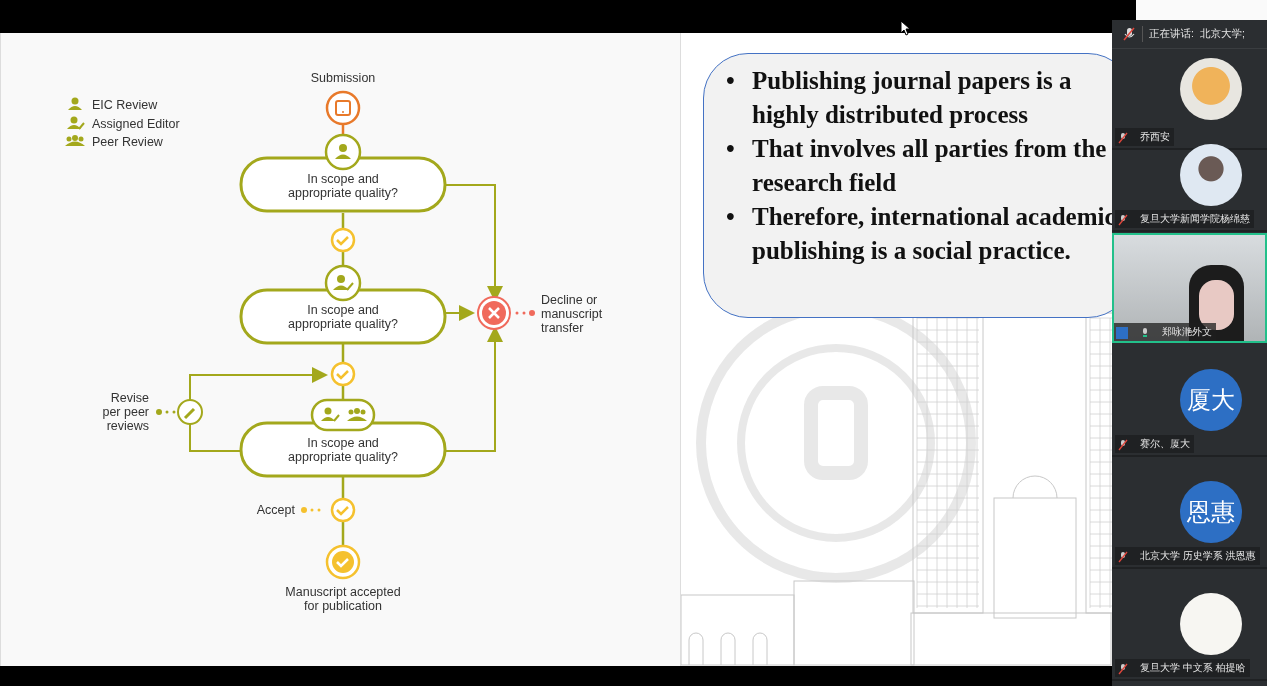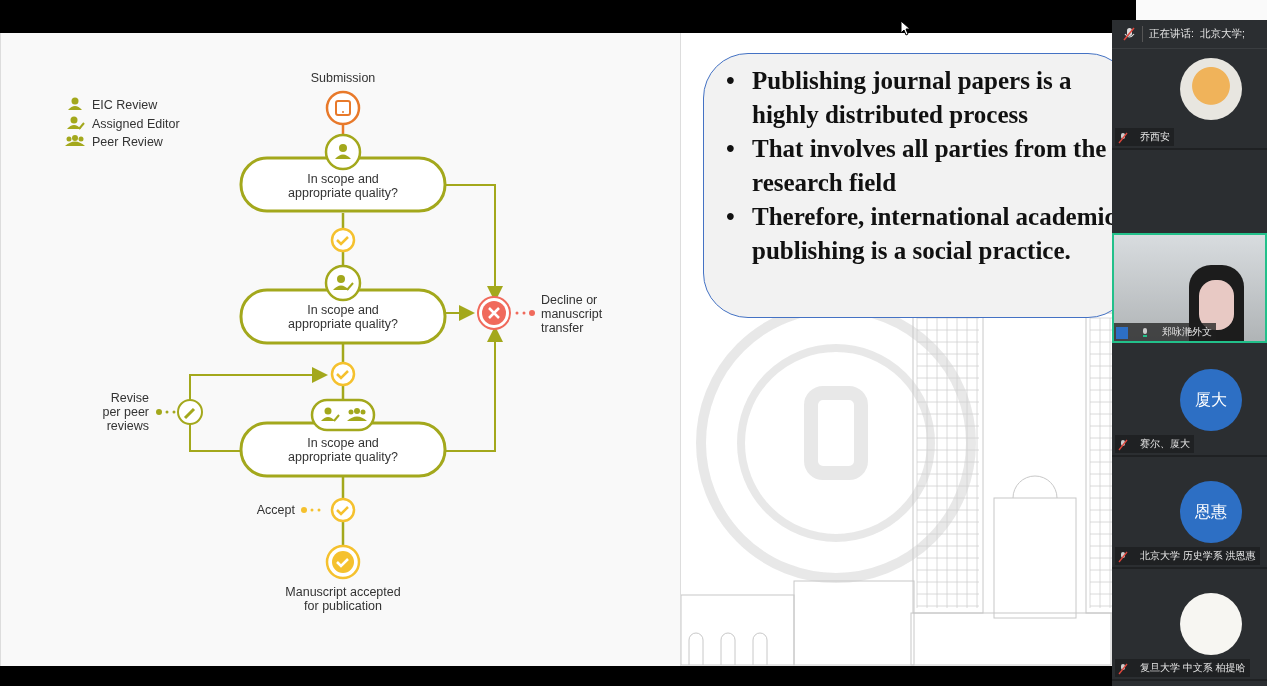--- a/index.html
+++ b/index.html
@@ -16,21 +16,21 @@
   #bullet-box ul { list-style: none; }
   #bullet-box li { position: relative; font-family: "Liberation Serif", serif; font-weight: bold; font-size: 25px; line-height: 34px; color: #111; padding-left: 26px; }
   #bullet-box li::before { content: "•"; position: absolute; left: 0; top: 0; }
   #sidebar { position: absolute; left: 1112px; top: 20px; width: 155px; height: 666px; background: #2b2e31; }
   #speaking-bar { position: absolute; left: 0; top: 0; width: 155px; height: 29px; background: #2b2e31; border-bottom: 1px solid #3a3d40; display: flex; align-items: center; }
   #speaking-bar .mic { width: 22px; margin-left: 6px; }
   #speaking-bar .sep { width: 1px; height: 16px; background: #555; margin: 0 6px 0 2px; }
   #speaking-bar .txt { color: #e6e6e6; font-size: 10.5px; white-space: nowrap; }
   .tile { position: absolute; left: 0; width: 155px; height: 112px; background: #2b2e31; border-bottom: 2px solid #1f2123; }
   .tile.active { border: 2px solid #22c08a; background: #b9bdbf; }
-  .avatar { position: absolute; left: 68px; top: 12px; width: 62px; height: 62px; border-radius: 50%; display: flex; align-items: center; justify-content: center; color: #fff; font-size: 16px; overflow: hidden; }
+  .avatar { position: absolute; left: 68px; top: 12px; width: 62px; height: 62px; border-radius: 50%; display: flex; align-items: center; justify-content: center; color: #fff; font-size: 24px; overflow: hidden; }
   .name-label { position: absolute; left: 3px; bottom: 2px; background: #1f2123; color: #e8e8e8; font-size: 10px; padding: 2px 4px 2px 2px; display: flex; align-items: flex-end; gap: 11px; white-space: nowrap; }
   .mic-off { width: 12px; height: 12px; }
   #bottom-bar { position: absolute; left: 0; top: 666px; width: 1112px; height: 20px; background: #000; }
   #cursor { position: absolute; left: 900px; top: 20px; }
 </style>
 </head>
 <body>
 
 <div id="stage">
   <div id="white-corner"></div>
@@ -291,20 +291,30 @@
       <div class="avatar" style="top:8px;background:radial-gradient(circle at 50% 45%, #f0b35a 0 40%, #e8e6e0 42%)"></div>
       <div class="name-label">
         <svg class="mic-off" viewBox="0 0 12 12">
             <rect x="4" y="1" width="4" height="6" rx="2" fill="#ccc"></rect>
             <line x1="2" y1="11" x2="10" y2="1" stroke="#e0463c" stroke-width="1.3"></line>
           </svg>
         <span>乔西安</span>
       </div>
     </div>
 
+    <div class="tile" style="top:130px;height:82px">
+      <div class="avatar" style="top:-6px;background:radial-gradient(circle at 50% 40%, #6a5a55 0 25%, #dfe8f2 27%)"></div>
+      <div class="name-label">
+        <svg class="mic-off" viewBox="0 0 12 12">
+            <rect x="4" y="1" width="4" height="6" rx="2" fill="#ccc"></rect>
+            <line x1="2" y1="11" x2="10" y2="1" stroke="#e0463c" stroke-width="1.3"></line>
+          </svg>
+        <span>复旦大学新闻学院杨绵慈</span>
+      </div>
+    </div>
 
     <div class="tile active" style="top:213px;height:110px;background:linear-gradient(#d8dcdf,#b0b4b6)">
       <div style="position:absolute;left:75px;top:30px;width:55px;height:76px;border-radius:22px 22px 0 0;background:#1c1c1c"></div>
       <div style="position:absolute;left:85px;top:45px;width:35px;height:50px;border-radius:16px;background:#e8c9c4"></div>
       <div class="name-label" style="left:0;bottom:0;background:rgba(30,30,30,0.75)">
         <span style="background:#2d6fc4;width:12px;height:12px;display:inline-block"></span>
         <svg class="mic-off" viewBox="0 0 12 12">
             <rect x="4" y="1" width="4" height="6" rx="2" fill="#ccc"></rect>
             <path d="M4,8 h4 v2 h-4z" fill="#22c08a"></path>
           </svg>

